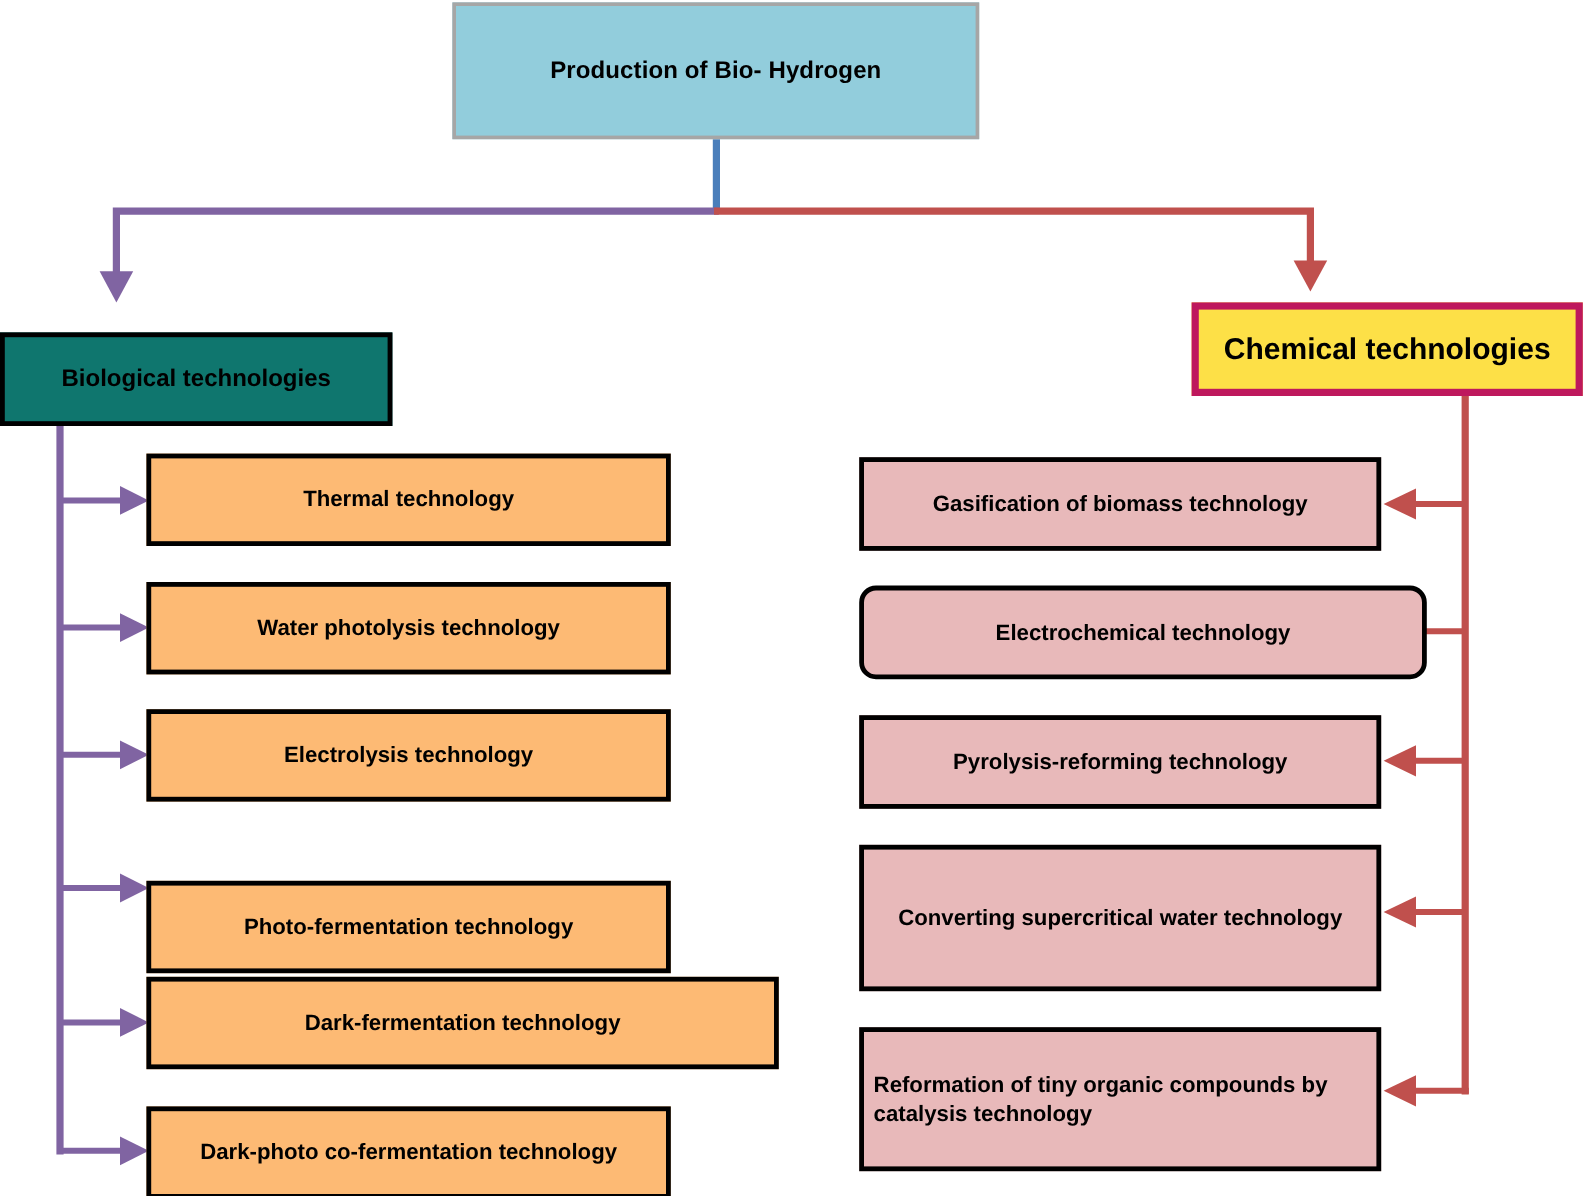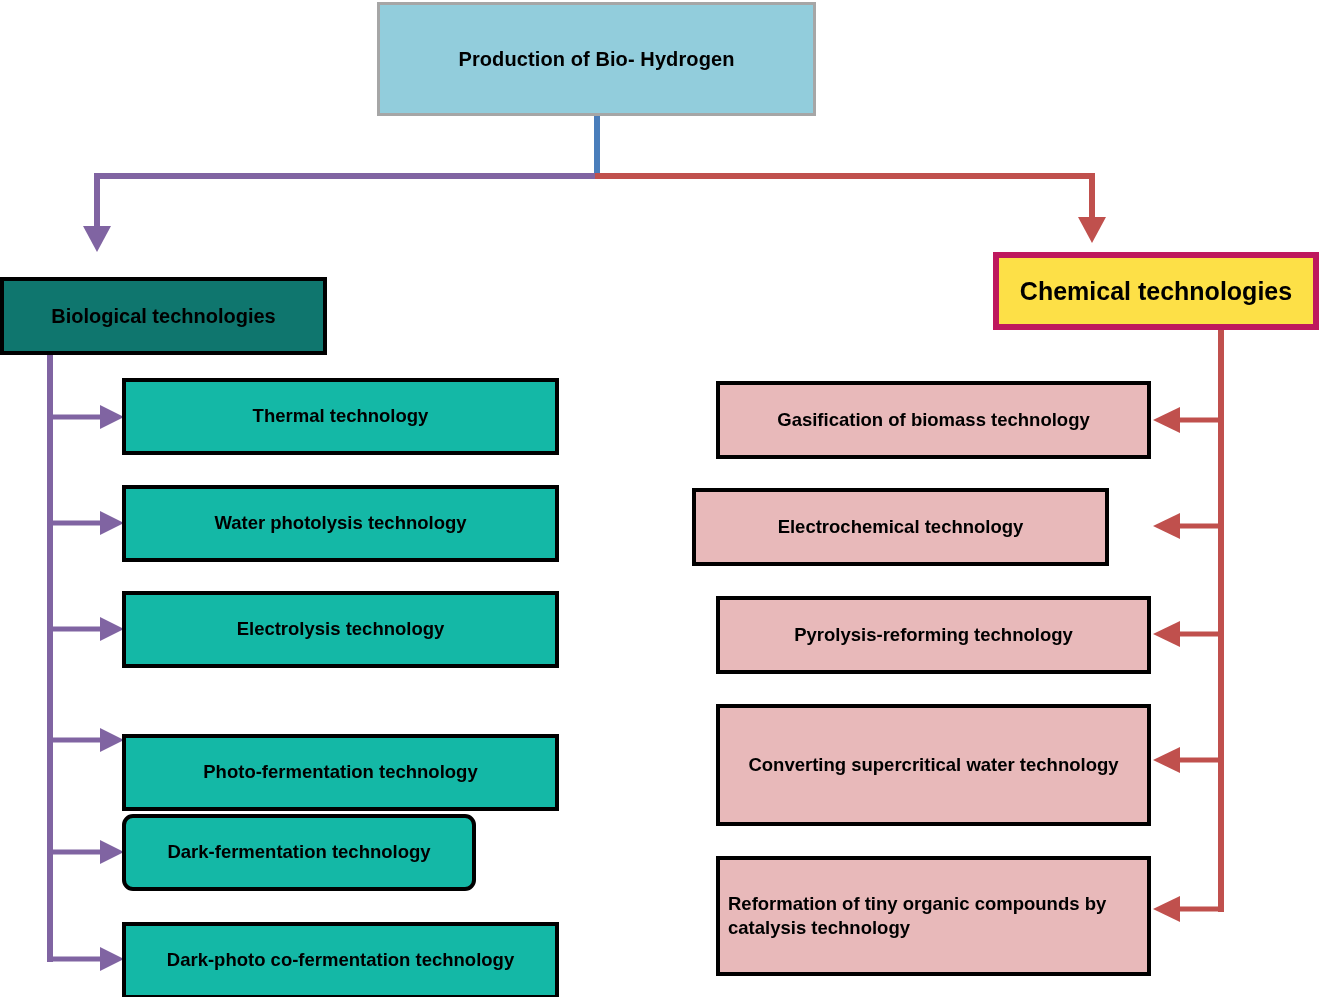--- a/index.html
+++ b/index.html
@@ -45,21 +45,21 @@
     border: 4px solid #000000;
     font-size: 20px;
     margin-top: 28px;
   }
   .node-branch-chem {
     background: #fde047;
     border: 6px solid #be185d;
     font-size: 25px;
   }
   .node-leaf-bio {
-    background: #14b8a6;
+    background: #fdba74;
     border: 4px solid #000000;
     font-size: 18.5px;
   }
   .node-leaf-chem {
     background: #e8b9ba;
     border: 4px solid #000000;
     font-size: 18.5px;
   }
   .node span {
     display: block;
@@ -131,33 +131,33 @@
   </div>
 
   <div class="node node-leaf-bio" style="left:122px; top:591px; width:437px; height:77px;">
     <span>Electrolysis technology</span>
   </div>
 
   <div class="node node-leaf-bio" style="left:122px; top:702px; width:437px; height:77px;margin-top:32px;">
     <span>Photo-fermentation technology</span>
   </div>
 
-  <div class="node node-leaf-bio" style="left:122px; top:814px; width:354px; height:77px;border-radius:11px;">
+  <div class="node node-leaf-bio" style="left:122px; top:814px; width:527px; height:77px;">
     <span>Dark-fermentation technology</span>
   </div>
 
   <div class="node node-leaf-bio" style="left:122px; top:922px; width:437px; height:77px;">
     <span>Dark-photo co-fermentation technology</span>
   </div>
 
   <div class="node node-leaf-chem" style="left:716px; top:381px; width:435px; height:78px;">
     <span>Gasification of biomass technology</span>
   </div>
 
-  <div class="node node-leaf-chem" style="left:692px; top:488px; width:417px; height:78px;">
+  <div class="node node-leaf-chem" style="left:716px; top:488px; width:473px; height:78px;border-radius:14px;">
     <span>Electrochemical technology</span>
   </div>
 
   <div class="node node-leaf-chem" style="left:716px; top:596px; width:435px; height:78px;">
     <span>Pyrolysis-reforming technology</span>
   </div>
 
   <div class="node node-leaf-chem" style="left:716px; top:704px; width:435px; height:122px;">
     <span>Converting supercritical water technology</span>
   </div>

